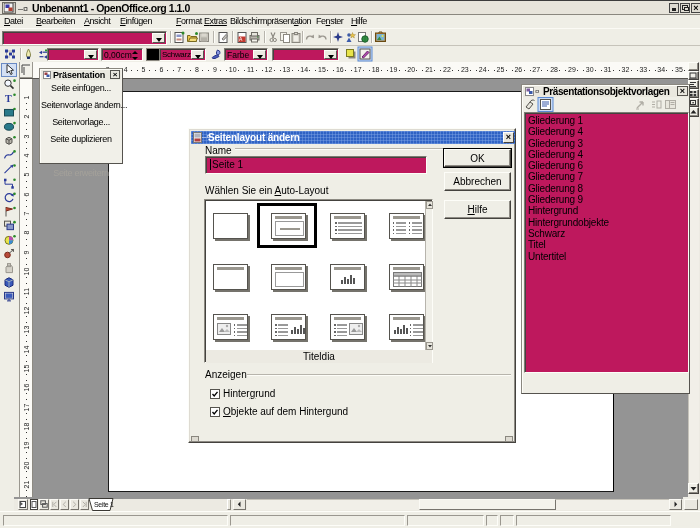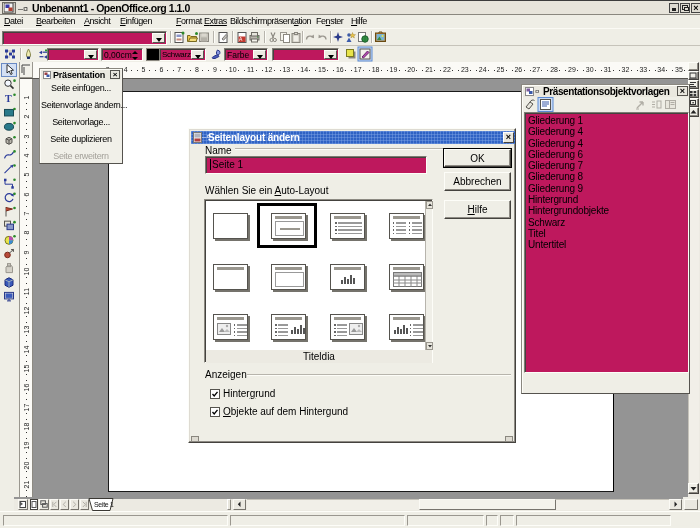--- a/index.html
+++ b/index.html
@@ -514,21 +514,21 @@
         <rect x="3.5" y="3.5" width="3" height="2.5" fill="#3a5aaa"></rect>
       </svg>
     <span class="abs" style="left:12px;top:0px;font-size:9px;font-weight:bold;line-height:10px;letter-spacing:-0.2px;">Präsentation</span>
     <div class="abs" style="left:69px;top:0px;width:10px;height:9px;background:#e8e6dd;border:1px solid #55534e;font-size:8px;line-height:7px;text-align:center;font-weight:bold;">×</div>
   </div>
   <div class="abs" style="left:1px;top:12px;width:80px;height:82px;font-size:9px;text-align:center;color:#000;letter-spacing:-0.3px;">
     <div style="margin-top:2px;"><nobr>Seite einfügen...</nobr></div>
     <div style="margin-top:7px;"><nobr>Seitenvorlage ändern...</nobr></div>
     <div style="margin-top:7px;"><nobr>Seitenvorlage...</nobr></div>
     <div style="margin-top:7px;"><nobr>Seite duplizieren</nobr></div>
-    <div style="margin-top:7px;color:#a4a19a;"><nobr>Seite erweitern</nobr></div>
+    <div style="margin-top:24px;color:#a4a19a;"><nobr>Seite erweitern</nobr></div>
   </div>
 </div>
 
 <div class="abs" id="stylist" style="left:521px;top:84px;width:169px;height:310px;background:#efeee6;border:1px solid #55534e;border-top:1px solid #8a877f;border-left:1px solid #8a877f;box-shadow:inset 1px 1px 0 #fdfdf8;">
   <div class="abs" style="left:1px;top:1px;width:166px;height:11px;background:#eae8df;">
     <svg class="abs" style="left:2px;top:1px" width="9" height="9">
         <rect width="8" height="8" x="0.5" y="0.5" fill="#fff" stroke="#888"></rect>
         <rect x="1.5" y="1.5" width="3.5" height="3" fill="#7a5a9a"></rect>
         <rect x="4" y="4" width="3.5" height="3" fill="#3a5aaa"></rect>
       </svg>
@@ -568,20 +568,21 @@
           <rect x="4.5" y="1.5" width="6" height="8" fill="#e8e6dd"></rect>
           <line x1="5.5" y1="3.5" x2="9.5" y2="3.5"></line>
           <line x1="5.5" y1="5.5" x2="9.5" y2="5.5"></line>
         </g>
       </g>
     </svg>
   <div class="abs sunken" style="left:2px;top:27px;width:165px;height:261px;font-size:10px;color:#000;">
     <div id="stylist-list" style="padding:2px 0 0 3px;line-height:11.3px;letter-spacing:-0.2px;">
         <div>Gliederung 1</div>
         <div>Gliederung 4</div>
+        <div>Gliederung 3</div>
         <div>Gliederung 4</div>
         <div>Gliederung 6</div>
         <div>Gliederung 7</div>
         <div>Gliederung 8</div>
         <div>Gliederung 9</div>
         <div>Hintergrund</div>
         <div>Hintergrundobjekte</div>
         <div>Schwarz</div>
         <div>Titel</div>
         <div>Untertitel</div>

